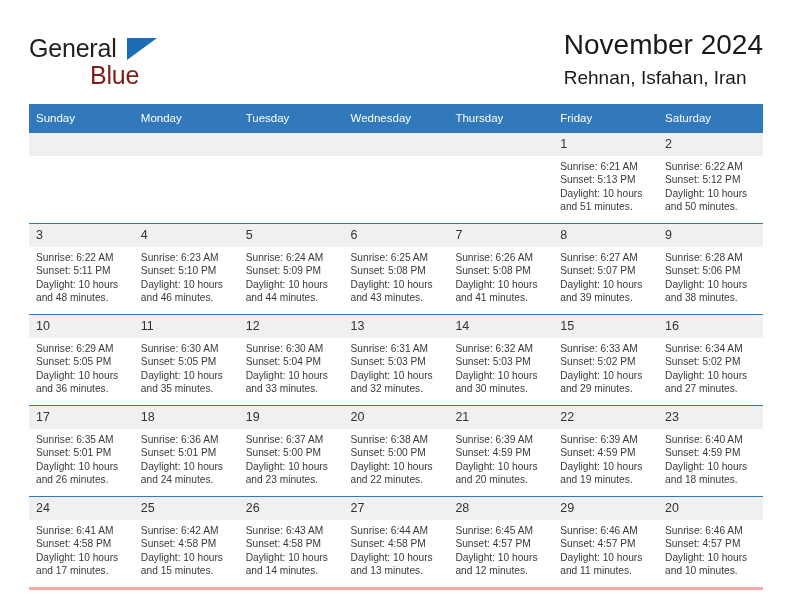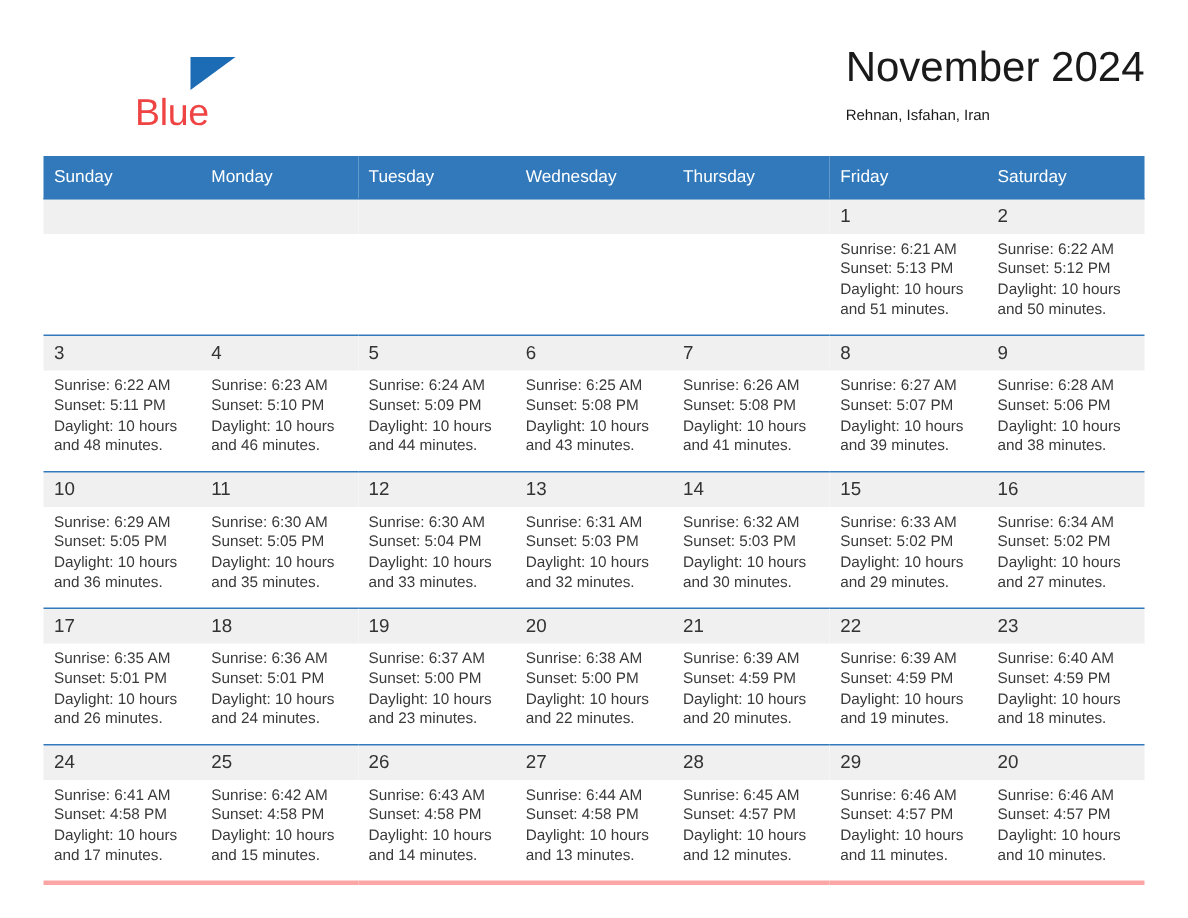--- a/index.html
+++ b/index.html
@@ -53,38 +53,38 @@
     height: 0;
     border-left: 30px solid #1b6cb5;
     border-bottom: 22px solid transparent;
   }
   .brand-blue {
     position: absolute;
     left: 61px;
     top: 27px;
     font-size: 25px;
     letter-spacing: -0.2px;
-    color: #ef4444;
+    color: #7f1d1d;
     font-family: "Liberation Sans", sans-serif;
   }
   .title-block {
     position: absolute;
     right: 0;
     top: 0;
     text-align: left;
   }
   .cal-title {
     font-size: 28px;
     font-weight: normal;
     color: #1a1a1a;
     line-height: 34px;
     white-space: nowrap;
   }
   .cal-subtitle {
-    font-size: 10px;
+    font-size: 19px;
     color: #1a1a1a;
     line-height: 20px;
     margin-top: 6px;
     white-space: nowrap;
   }
 
   
   .calendar {
     position: absolute;
     left: 29px;
@@ -143,20 +143,21 @@
     border-bottom: 3px solid #fca5a5;
   }
 </style>
 </head>
 <body>
 
 <div class="page">
 
   <div class="header">
     <div class="brand">
+      <span class="brand-general">General</span>
       <span class="brand-triangle"></span>
       <span class="brand-blue">Blue</span>
     </div>
     <div class="title-block">
       <div class="cal-title">November 2024</div>
       <div class="cal-subtitle">Rehnan, Isfahan, Iran</div>
     </div>
   </div>
 
   <table class="calendar">

